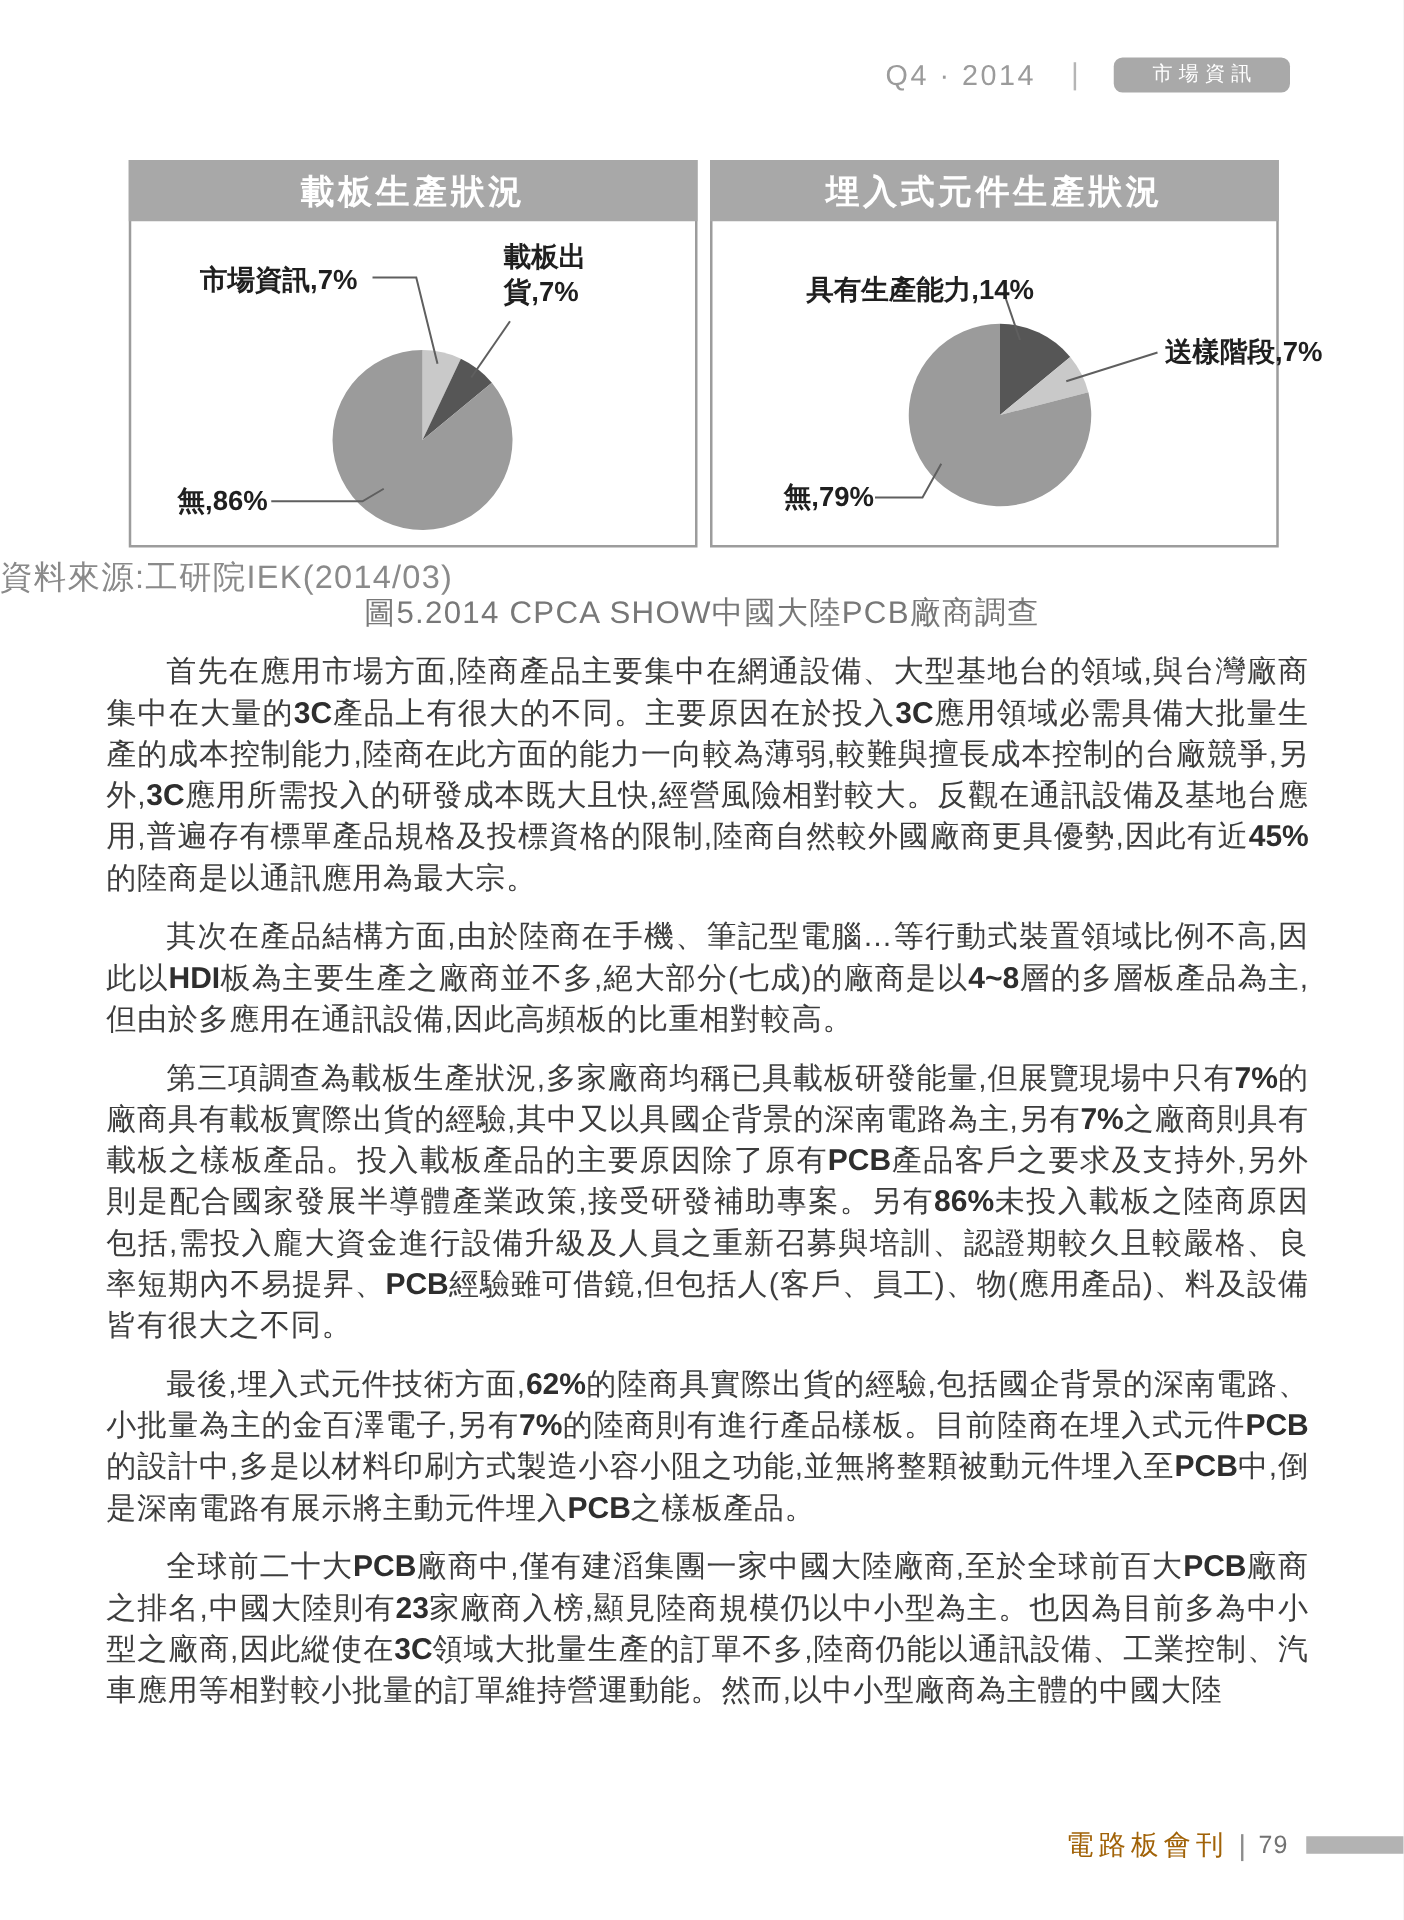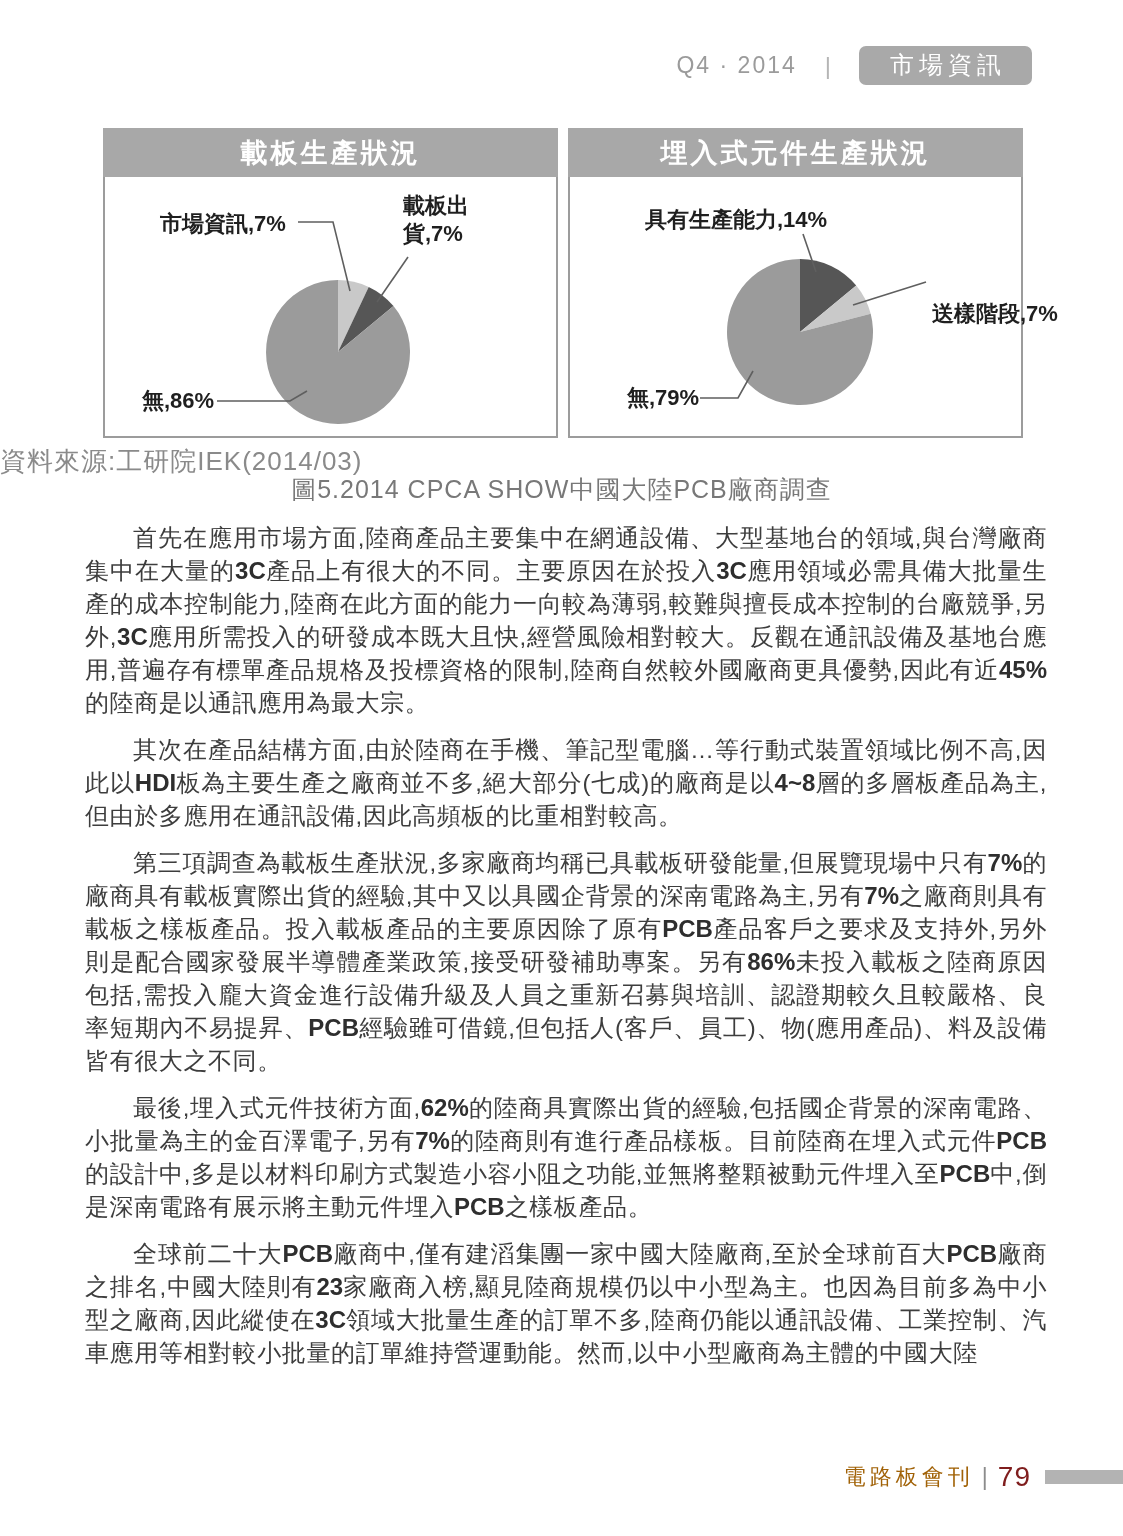--- a/index.html
+++ b/index.html
@@ -11,21 +11,21 @@
   }
 
   
   .meta-header {
     position:absolute; top:46px; right:91px;
     display:flex; align-items:center; gap:28px;
   }
   .issue { color:#9b9b9b; font-size:23px; letter-spacing:2px; }
   .meta-divider { color:#b5b5b5; font-size:24px; font-weight:300; }
   .badge {
-    background:#a9a9a9; color:#ffffff; font-size:24px; letter-spacing:5px;
+    background:#a9a9a9; color:#ffffff; font-size:16px; letter-spacing:5px;
     padding:3px 26px 4px 31px; border-radius:7px;
   }
 
   
   .figure-row { position:absolute; top:128px; left:103px; width:920px; height:310px; }
   .chart-card {
     position:absolute; top:0; width:455px; height:310px;
     border:2px solid #9c9c9c; background:#fff;
   }
   .chart-card.left  { left:0; }
@@ -61,21 +61,21 @@
   }
   .para .latin { font-family:"Liberation Sans",sans-serif; font-weight:bold; color:#2e2e2e; letter-spacing:0; }
 
   
   .page-footer {
     position:absolute; top:1461px; left:0; width:100%;
     display:flex; align-items:center; justify-content:flex-end;
   }
   .journal { color:#a16207; font-size:22px; letter-spacing:4px; }
   .footer-divider { color:#8c8c8c; font-size:23px; margin:0 10px 0 8px; }
-  .page-num { color:#7f1d1d; font-size:28px; letter-spacing:1px; }
+  .page-num { color:#737373; font-size:20px; letter-spacing:1px; }
   .footer-bar { width:78px; height:14px; background:#b3b3b3; margin-left:14px; }
 </style>
 </head>
 <body>
 
 <div class="page">
 
   <div class="meta-header">
     <span class="issue">Q4 · 2014</span>
     <span class="meta-divider">|</span>
@@ -102,22 +102,22 @@
     <div class="chart-card right">
       <svg class="pie-svg" viewBox="0 0 455 310">
           <path d="M230,202 L230.0,129.0 A73,73 0 0 1 286.2,155.5 Z" fill="#565656"></path>
           <path d="M230,202 L286.2,155.5 A73,73 0 0 1 300.7,183.8 Z" fill="#c9c9c9"></path>
           <path d="M230,202 L300.7,183.8 A73,73 0 1 1 230.0,129.0 Z" fill="#9b9b9b"></path>
         <polyline class="leader" points="233,104 246,142"></polyline>
         <polyline class="leader" points="356,152 283,175"></polyline>
         <polyline class="leader" points="130,268 168,268 183,241"></polyline>
       </svg>
       <div class="chart-title">埋入式元件生產狀況</div>
-      <div class="callout" style="left:75px; top:76px;">具有生產能力,14%</div>
-      <div class="callout" style="left:362px; top:138px;margin-top:32px;">送樣階段,7%</div>
+      <div class="callout" style="left:75px; top:88px;">具有生產能力,14%</div>
+      <div class="callout" style="left:362px; top:138px;">送樣階段,7%</div>
       <div class="callout" style="left:57px; top:254px;">無,79%</div>
     </div>
   </div>
 
   <div class="source-line">資料來源:工研院<span class="latin">IEK</span>(<span class="latin">2014/03</span>)</div>
   <div class="figure-title">圖5.2014 CPCA SHOW中國大陸PCB廠商調查</div>
 
   <div class="article">
     <p class="para">首先在應用市場方面,陸商產品主要集中在網通設備、大型基地台的領域,與台灣廠商集中在大量的<span class="latin">3C</span>產品上有很大的不同。主要原因在於投入<span class="latin">3C</span>應用領域必需具備大批量生產的成本控制能力,陸商在此方面的能力一向較為薄弱,較難與擅長成本控制的台廠競爭,另外,<span class="latin">3C</span>應用所需投入的研發成本既大且快,經營風險相對較大。反觀在通訊設備及基地台應用,普遍存有標單產品規格及投標資格的限制,陸商自然較外國廠商更具優勢,因此有近<span class="latin">45%</span>的陸商是以通訊應用為最大宗。</p>
     <p class="para">其次在產品結構方面,由於陸商在手機、筆記型電腦…等行動式裝置領域比例不高,因此以<span class="latin">HDI</span>板為主要生產之廠商並不多,絕大部分(七成)的廠商是以<span class="latin">4~8</span>層的多層板產品為主,但由於多應用在通訊設備,因此高頻板的比重相對較高。</p>

